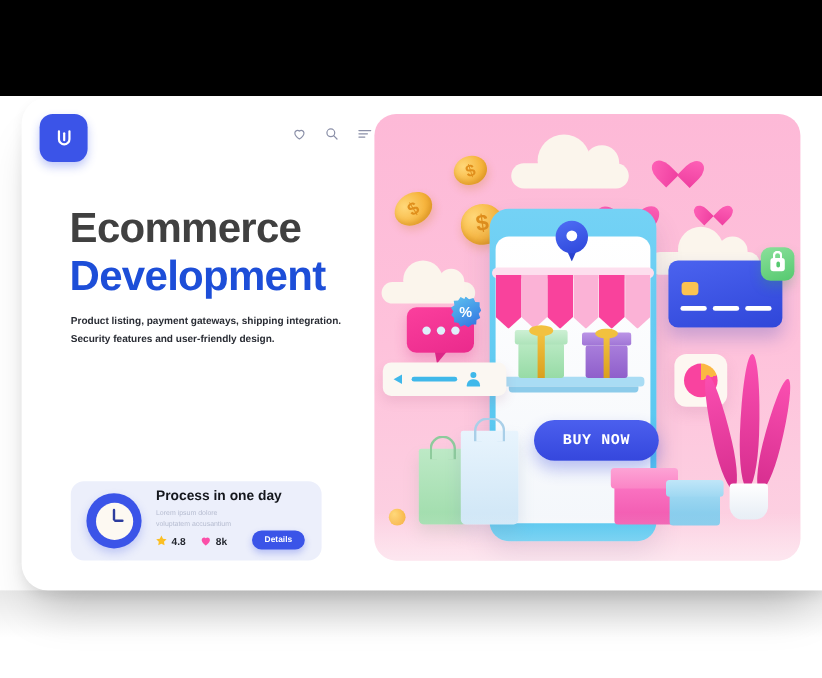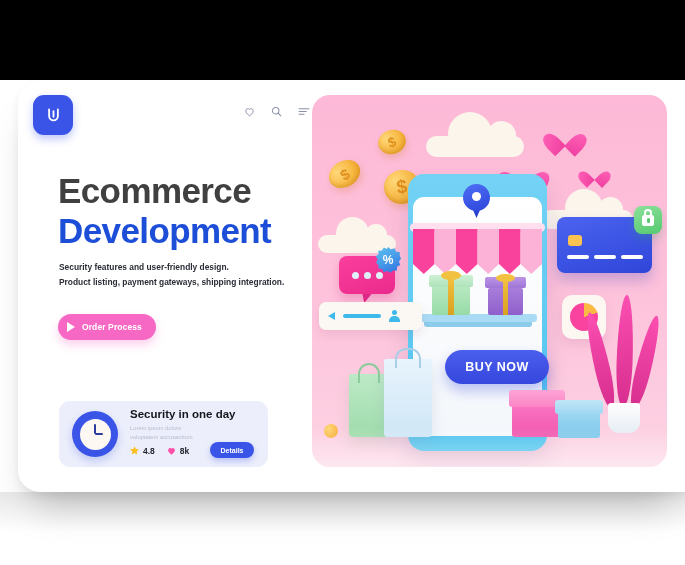--- a/index.html
+++ b/index.html
@@ -250,21 +250,21 @@
   .gift-1 .gift-lid { background: linear-gradient(180deg,#cdf0d4,#aee3ba); }
   .gift-2 { left: 176px; top: 182px; width: 35px; height: 38px; }
   .gift-2 .gift-box { background: linear-gradient(180deg,#a87ddb,#8f5fcb); }
   .gift-2 .gift-lid { background: linear-gradient(180deg,#bb95e6,#a075d6); }
 
   .buy-now {
     left: 133px; top: 255px; width: 104px; height: 34px;
     border-radius: 17px; border: none; cursor: pointer;
     background: linear-gradient(180deg,#4b5fee 0%,#3547dd 100%);
     color: #ffffff; font-size: 12.5px; font-weight: 700; letter-spacing: 0.5px;
-    font-family: Liberation Sans, sans-serif;
+    font-family: Liberation Mono, monospace;
     display: flex; align-items: center; justify-content: center;
     box-shadow: 0 7px 13px rgba(53,71,221,0.32);
   }
 
   
   .chat {
     left: 27px; top: 161px; width: 56px; height: 38px;
     background: linear-gradient(160deg,#fb3f9d 0%,#ea2a8c 100%);
     border-radius: 8px;
     box-shadow: 0 6px 11px rgba(200,30,120,0.24);
@@ -422,39 +422,35 @@
         </svg>
       </span>
     </div>
 
     <h1 class="headline">
       <span class="l1">Ecommerce</span>
       <span class="l2">Development</span>
     </h1>
 
     <p class="subcopy">
+      <span>Product listing, payment gateways, shipping integration.</span>
       <span>Security features and user-friendly design.</span>
-      <span>Product listing, payment gateways, shipping integration.</span>
     </p>
 
     <div class="btn-row">
-      <button class="btn btn-order">
-        <span class="play-tri"></span>
-        <span>Order Process</span>
-      </button>
     </div>
 
     <div class="delivery-card">
       <div class="clock">
         <div class="face">
           <div class="hand-h"></div>
           <div class="hand-m"></div>
         </div>
       </div>
-      <div class="delivery-title">Security in one day</div>
+      <div class="delivery-title">Process in one day</div>
       <div class="delivery-sub">
         <span>Lorem ipsum dolore</span>
         <span>voluptatem accusantium</span>
       </div>
       <div class="delivery-stats">
         <span class="stat">
           <svg width="11" height="11" viewBox="0 0 24 24">
             <path d="M12 2.6l2.9 5.9 6.5.95-4.7 4.6 1.1 6.5L12 17.5l-5.8 3.05 1.1-6.5-4.7-4.6 6.5-.95z" fill="#fbbf24"></path>
           </svg>
           <span>4.8</span>

